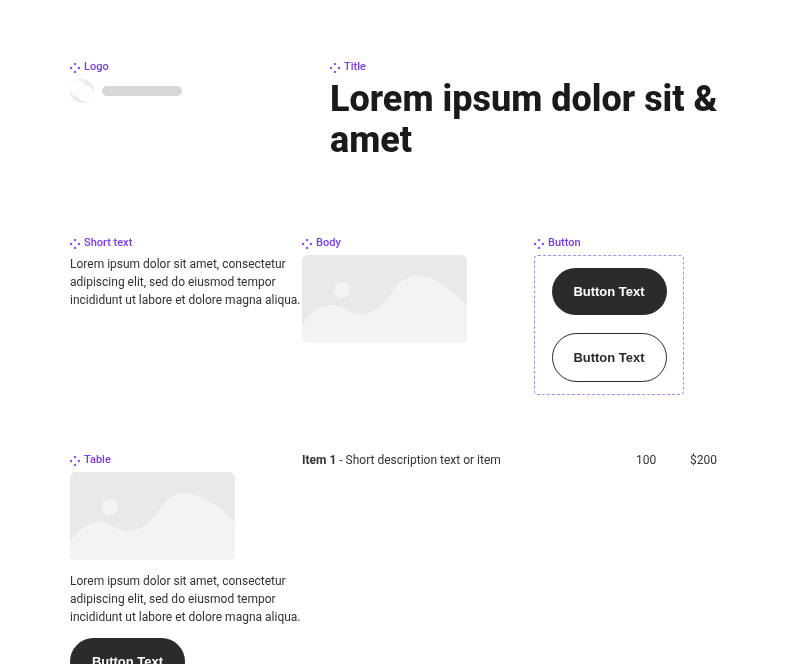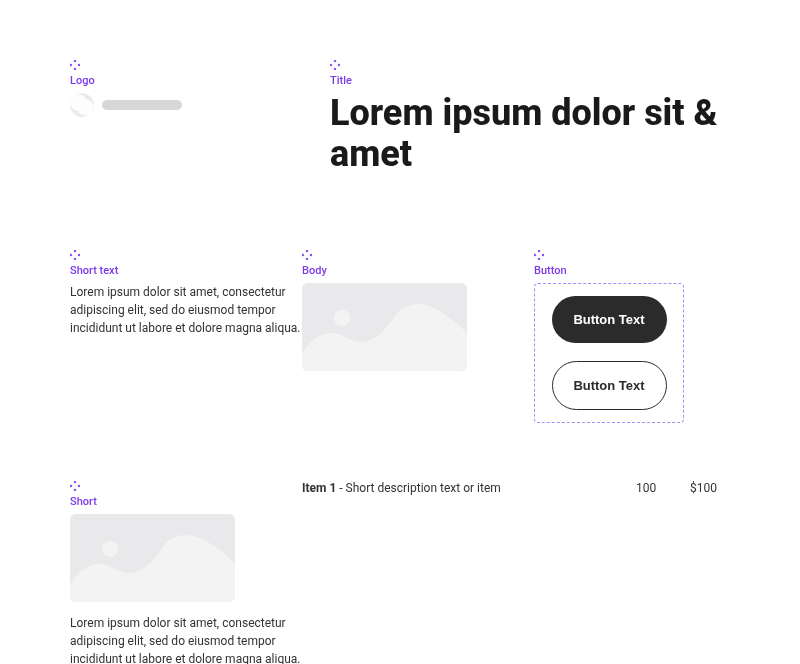--- a/index.html
+++ b/index.html
@@ -9,24 +9,23 @@
     width: 800px;
     height: 664px;
     padding: 60px 70px 40px 70px;
   }
   .row { display: flex; }
   .section-label {
     font-size: 11px;
     color: #7c3aed;
     font-weight: 500;
     display: flex;
-    align-items: flex-start;
+    align-items: flex-end;
     gap: 4px;
     margin-bottom: 6px;
-    flex-direction: column;
   }
   .section-label .diamond {
     width: 10px; height: 10px; display: inline-flex;
     align-items: center; justify-content: center;
   }
   .diamond svg { display:block; }
   
   .logo-block { width: 232px; }
   .logo-row { display: flex; align-items: center; gap: 8px; }
   .logo-avatar {
@@ -204,37 +203,37 @@
         <span class="diamond">
           <svg width="10" height="10" viewBox="0 0 10 10">
               <g fill="#7c3aed">
                 <rect x="4" y="0" width="2" height="2" transform="rotate(45 5 1)"></rect>
                 <rect x="0" y="4" width="2" height="2" transform="rotate(45 1 5)"></rect>
                 <rect x="8" y="4" width="2" height="2" transform="rotate(45 9 5)"></rect>
                 <rect x="4" y="8" width="2" height="2" transform="rotate(45 5 9)"></rect>
               </g>
             </svg>
         </span>
-        <span>Short</span>
+        <span>Table</span>
       </div>
       <div class="img-ph column-img">
         <svg viewBox="0 0 165 88" preserveAspectRatio="none">
           <rect width="165" height="88" fill="#e9e9eb"></rect>
           <path d="M0,70 Q20,40 45,55 Q70,70 95,30 Q120,5 165,50 L165,88 L0,88 Z" fill="#f3f3f4"></path>
           <circle cx="40" cy="35" r="8" fill="#f3f3f4"></circle>
         </svg>
       </div>
     </div>
     <p class="column-text">Lorem ipsum dolor sit amet, consectetur adipiscing elit, sed do eiusmod tempor incididunt ut labore et dolore magna aliqua.</p>
     <button class="btn primary column-btn">Button Text</button>
   </div>
 
   <div class="table-block">
     <div class="table-line">
       <span>
         <span class="item-label">Item 1</span><span> - </span><span class="desc">Short description text or item</span>
       </span>
       <span class="spacer"></span>
       <span class="qty">100</span>
-      <span class="price">$100</span>
+      <span class="price">$200</span>
     </div>
   </div>
 </div>
 
 </body></html>

